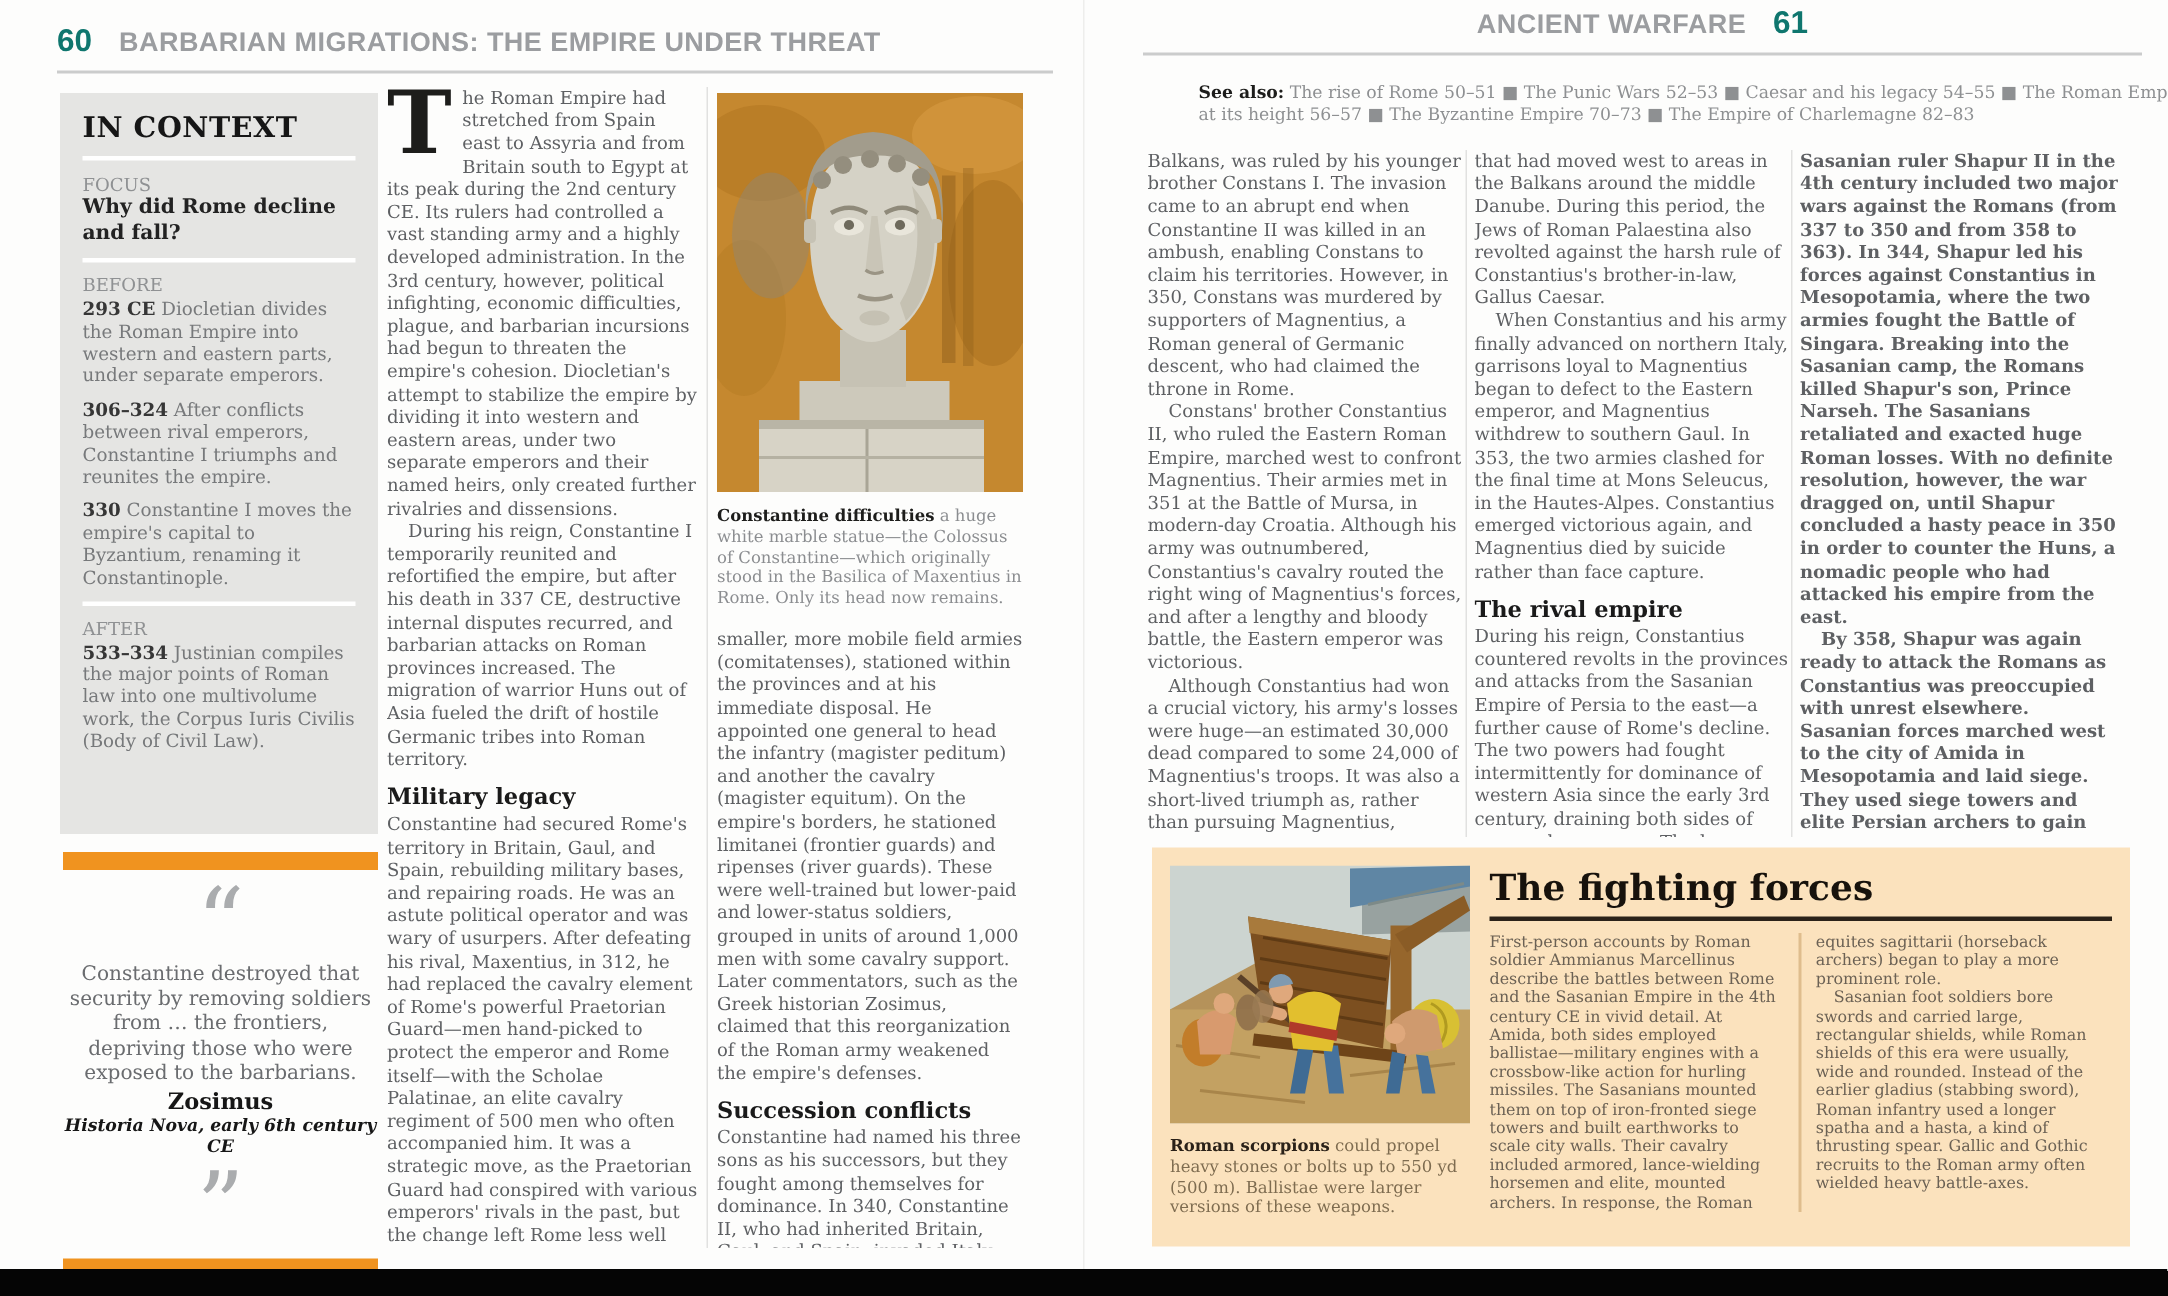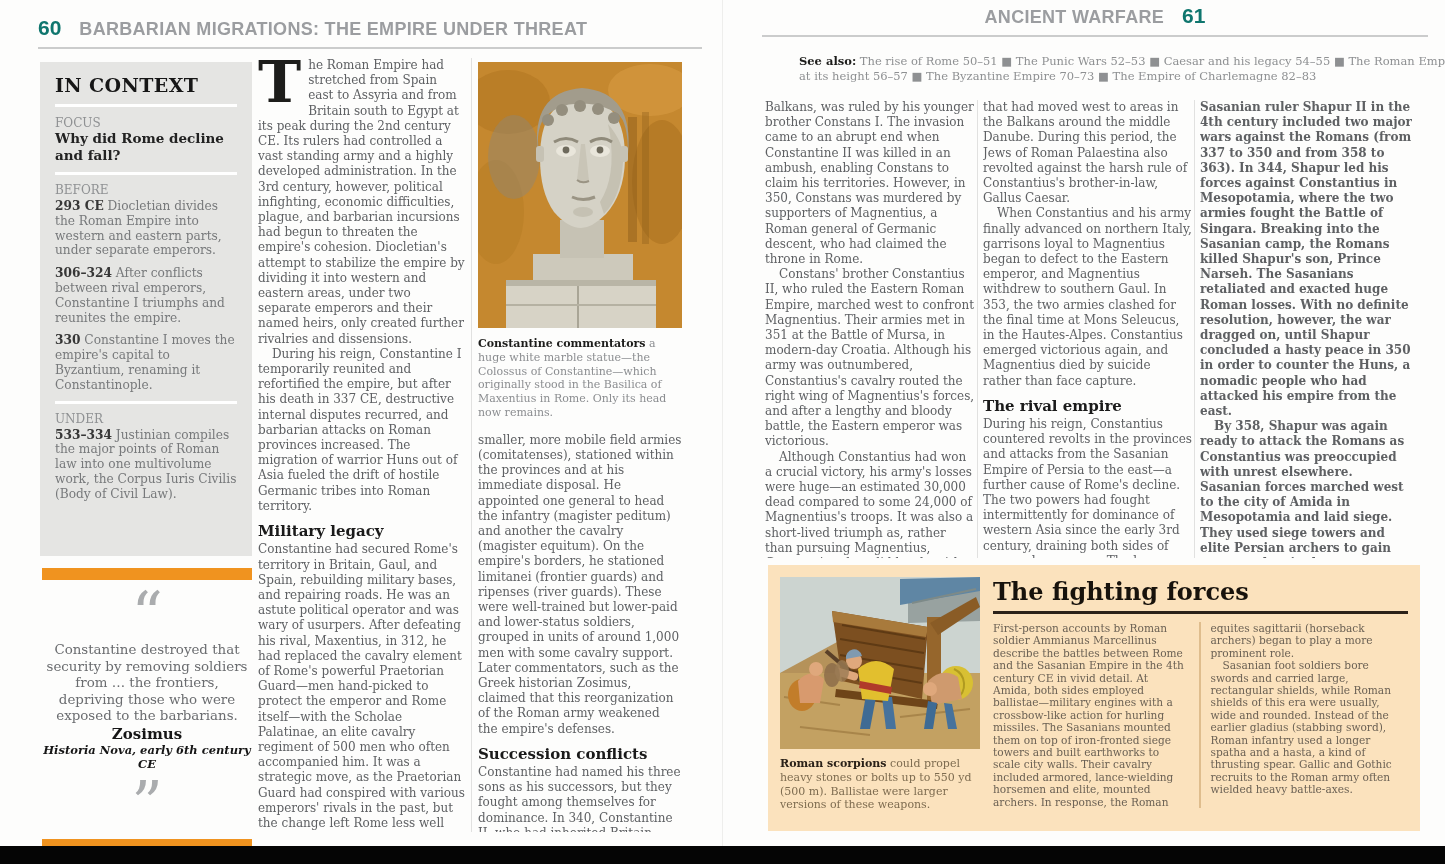--- a/index.html
+++ b/index.html
@@ -112,21 +112,21 @@
   <div class="ic-entry">
     <b>293 CE</b> <span>Diocletian divides the Roman Empire into western and eastern parts, under separate emperors.</span>
   </div>
   <div class="ic-entry">
     <b>306–324</b> <span>After conflicts between rival emperors, Constantine I triumphs and reunites the empire.</span>
   </div>
   <div class="ic-entry">
     <b>330</b> <span>Constantine I moves the empire's capital to Byzantium, renaming it Constantinople.</span>
   </div>
   <div class="ic-sep"></div>
-  <div class="ic-label" style="margin-bottom:2px;">UNDER</div>
+  <div class="ic-label" style="margin-bottom:2px;">AFTER</div>
   <div class="ic-entry">
     <b>533–334</b> <span>Justinian compiles the major points of Roman law into one multivolume work, the Corpus Iuris Civilis (Body of Civil Law).</span>
   </div>
 </div>
 
 <div class="abs" id="quote">
   <div class="bar"></div>
   <span class="qmark open">“</span>
   <div class="qtext">Constantine destroyed that security by removing soldiers from … the frontiers, depriving those who were exposed to the barbarians.</div>
   <div class="qattr">Zosimus</div>
@@ -175,21 +175,21 @@
       <ellipse cx="122" cy="89" rx="10" ry="6" fill="#e9e6db"></ellipse>
       <circle cx="122" cy="88" r="3.4" fill="#6e6a5c"></circle>
       <path d="M103,82 L99,118 Q104,124 111,119 L107,82 Z" fill="#c9c5b7"></path>
       <path d="M99,118 Q104,122 111,119" stroke="#9a9484" stroke-width="2" fill="none"></path>
       <path d="M94,135 Q105,140 117,135" stroke="#9a9484" stroke-width="3" fill="none"></path>
       <ellipse cx="105" cy="150" rx="10" ry="5" fill="#c2beaf" opacity=".85"></ellipse>
       <rect x="58" y="84" width="8" height="16" rx="3" fill="#c6c2b4"></rect>
       <rect x="142" y="84" width="8" height="16" rx="3" fill="#c6c2b4"></rect>
     </svg>
   </figure>
-  <p class="cap"><b>Constantine commentators</b><span> a huge white marble statue—the Colossus of Constantine—which originally stood in the Basilica of Maxentius in Rome. Only its head now remains.</span></p>
+  <p class="cap"><b>Constantine difficulties</b><span> a huge white marble statue—the Colossus of Constantine—which originally stood in the Basilica of Maxentius in Rome. Only its head now remains.</span></p>
   <p class="body-after-cap">smaller, more mobile field armies (comitatenses), stationed within the provinces and at his immediate disposal. He appointed one general to head the infantry (magister peditum) and another the cavalry (magister equitum). On the empire's borders, he stationed limitanei (frontier guards) and ripenses (river guards). These were well-trained but lower-paid and lower-status soldiers, grouped in units of around 1,000 men with some cavalry support. Later commentators, such as the Greek historian Zosimus, claimed that this reorganization of the Roman army weakened the empire's defenses.</p>
   <h3 class="sub">Succession conflicts</h3>
   <p>Constantine had named his three sons as his successors, but they fought among themselves for dominance. In 340, Constantine II, who had inherited Britain, Gaul, and Spain, invaded Italy, which together with North Africa and the</p>
 </div>
 
 <div class="abs col" id="rcol1">
   <p>Balkans, was ruled by his younger brother Constans I. The invasion came to an abrupt end when Constantine II was killed in an ambush, enabling Constans to claim his territories. However, in 350, Constans was murdered by supporters of Magnentius, a Roman general of Germanic descent, who had claimed the throne in Rome.</p>
   <p class="ind">Constans' brother Constantius II, who ruled the Eastern Roman Empire, marched west to confront Magnentius. Their armies met in 351 at the Battle of Mursa, in modern-day Croatia. Although his army was outnumbered, Constantius's cavalry routed the right wing of Magnentius's forces, and after a lengthy and bloody battle, the Eastern emperor was victorious.</p>
   <p class="ind">Although Constantius had won a crucial victory, his army's losses were huge—an estimated 30,000 dead compared to some 24,000 of Magnentius's troops. It was also a short-lived triumph as, rather than pursuing Magnentius, Constantius then did battle with the Sarmatians, a Eurasian tribe</p>
 </div>

